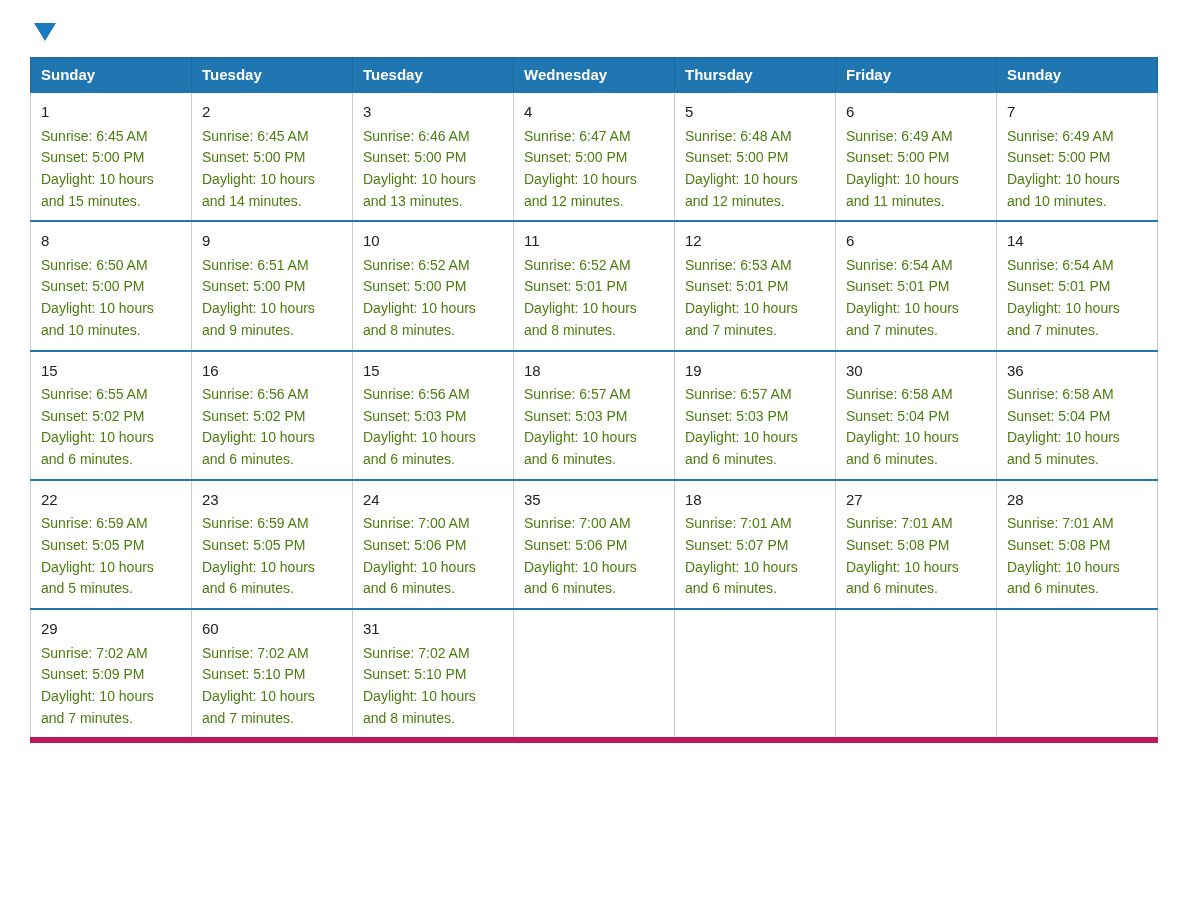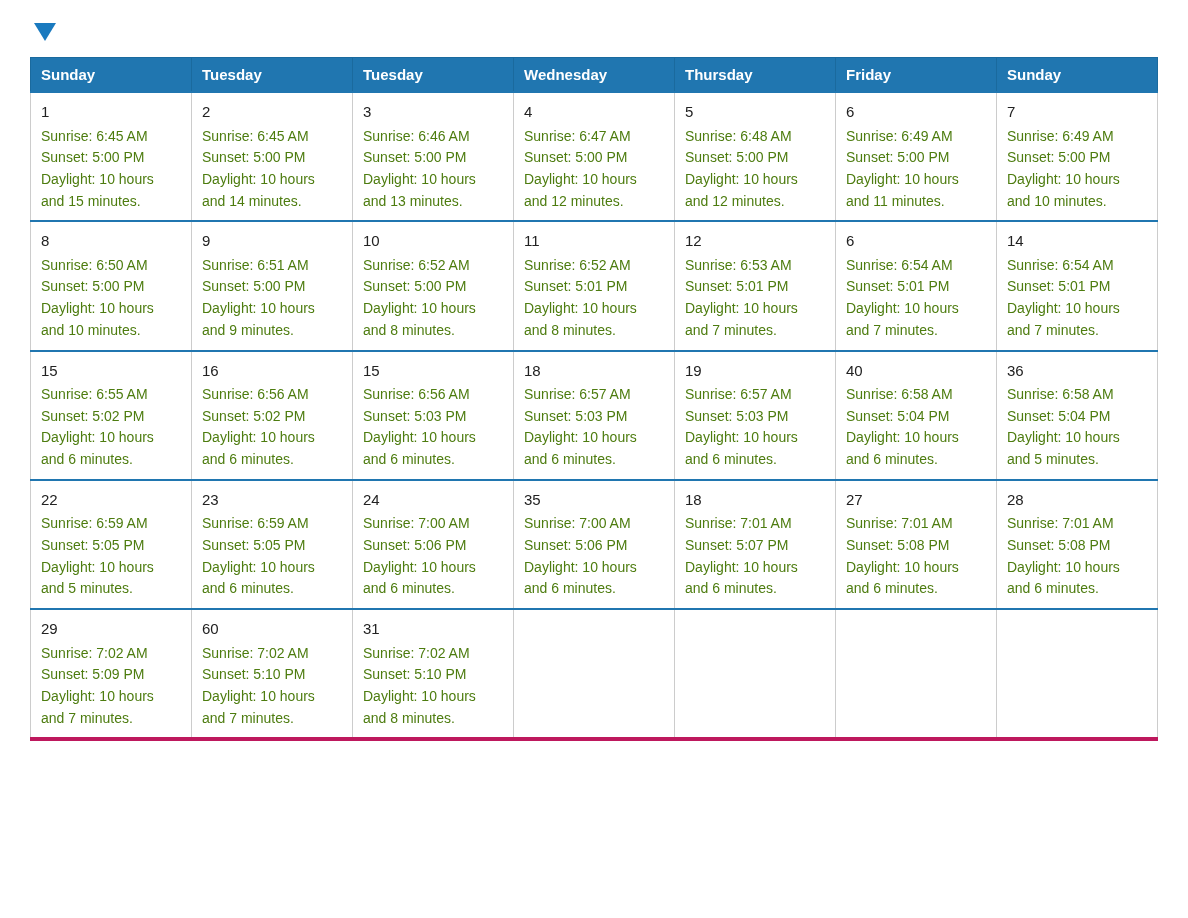--- a/index.html
+++ b/index.html
@@ -90,21 +90,21 @@
     }
     .day-info {
       font-size: 14px;
       color: #4d7c0f;
       line-height: 1.55;
     }
     .empty-cell {
       background: #fff;
     }
     tbody tr:last-child td {
-      border-bottom: 4px solid #be185d;
+      border-bottom: 6px solid #be185d;
     }
   </style>
 </head>
 <body>
 
 <div class="header">
   <div class="logo">
     <div style="display:flex; flex-direction:column; align-items:flex-start;">
       <div style="display:flex; align-items:center;">
         <span class="logo-text-general"></span>
@@ -209,21 +209,21 @@
       </td>
         <td>
         <span class="day-number">18</span>
         <span class="day-info">Sunrise: 6:57 AM<br>Sunset: 5:03 PM<br>Daylight: 10 hours<br>and 6 minutes.</span>
       </td>
         <td>
         <span class="day-number">19</span>
         <span class="day-info">Sunrise: 6:57 AM<br>Sunset: 5:03 PM<br>Daylight: 10 hours<br>and 6 minutes.</span>
       </td>
         <td>
-        <span class="day-number">40</span>
+        <span class="day-number">30</span>
         <span class="day-info">Sunrise: 6:58 AM<br>Sunset: 5:04 PM<br>Daylight: 10 hours<br>and 6 minutes.</span>
       </td>
         <td>
         <span class="day-number">36</span>
         <span class="day-info">Sunrise: 6:58 AM<br>Sunset: 5:04 PM<br>Daylight: 10 hours<br>and 5 minutes.</span>
       </td>
       </tr>
       <tr>
         <td>
         <span class="day-number">22</span>

